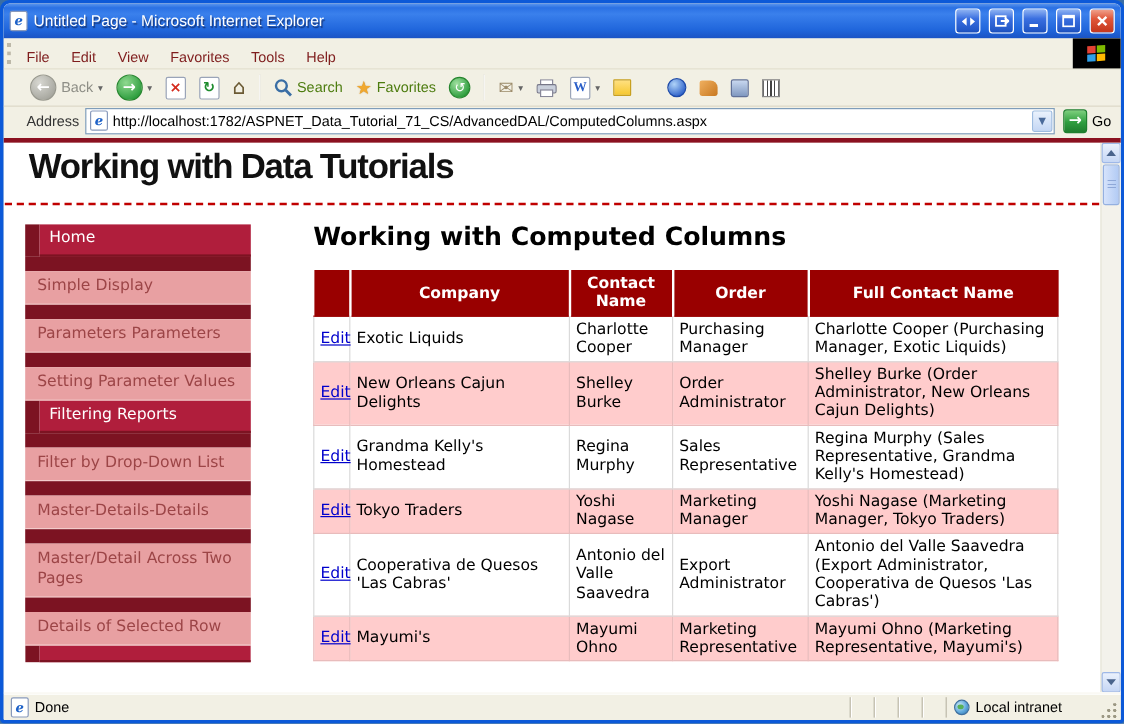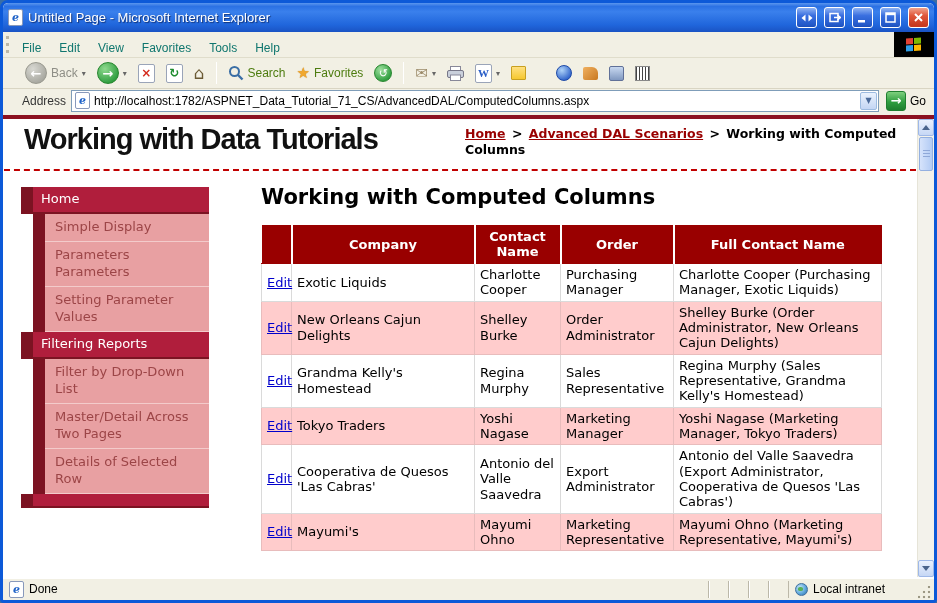--- a/index.html
+++ b/index.html
@@ -24,21 +24,21 @@
     white-space:nowrap; overflow:hidden; }
   .tb-btn { width:21px; height:21px; border-radius:3px; border:1px solid #FFF; margin-left:2px;
     background:linear-gradient(180deg,#8FB3F3 0%,#3A6FE0 40%,#2258C8 90%,#1B4DB8 100%);
     display:flex; align-items:center; justify-content:center; }
   .tb-btn.close { background:linear-gradient(180deg,#F0A28C 0%,#E0573A 40%,#C83A20 90%); }
   .tb-btn svg { display:block; }
 
   
   .menubar { height:26px; flex:0 0 26px; display:flex; align-items:stretch; background:#F2F0E4; border-bottom:1px solid #E0DDCB; }
   .grip { width:5px; margin:4px 2px 4px 3px; border-left:3px dotted #BCB8A8; }
-  .menu-item { padding:9px 9px 0 9px; font-size:12px; color:#0f766e; }
+  .menu-item { padding:9px 9px 0 9px; font-size:12px; color:#7f1d1d; }
   .menu-logo { margin-left:auto; width:40px; background:#000; display:flex; align-items:center; justify-content:center; }
   .flag { width:16px; height:14px; display:grid; grid-template-columns:7px 7px; grid-template-rows:6px 6px; gap:1px; transform:skewY(-4deg); }
   .flag i:nth-child(1){background:#E34234}.flag i:nth-child(2){background:#7FBA00}
   .flag i:nth-child(3){background:#2E9FE8}.flag i:nth-child(4){background:#FFB900}
 
   
   .toolbar { height:31px; flex:0 0 31px; display:flex; align-items:center; padding:0 4px; gap:5px; background:#F2F0E4; border-bottom:1px solid #D9D5C3; }
   .tool-sep { width:1px; height:22px; background:#C9C5B3; border-right:1px solid #FFF; margin:0 3px; }
   .tool-btn { display:flex; align-items:center; gap:4px; padding:2px 3px; border-radius:3px; }
   .nav-circle { width:22px; height:22px; border-radius:50%; display:flex; align-items:center; justify-content:center;
@@ -91,21 +91,21 @@
   .crumb-link { color:#990000; text-decoration:underline; cursor:pointer; }
   .crumb-sep { color:#000; padding:0 2px; }
   .dashline { border-top:2px dashed #C00000; margin:0 1px; }
   .body { position:relative; height:406px; }
 
   
   .sidebar { position:absolute; left:18px; top:16px; width:188px; font-family:"DejaVu Sans", sans-serif; font-size:13px; }
   .side-top { display:flex; cursor:pointer; }
   .side-top .tab { flex:0 0 12px; background:#7C1322; }
   .side-top .bar { flex:1; background:#B01E3C; color:#fff; padding:4px 8px 5px; border-bottom:2px solid #7C1322; line-height:16px; }
-  .side-sub { display:flex; margin-left:12px; cursor:pointer; }
+  .side-sub { display:flex; cursor:pointer;flex-direction:column; }
   .side-sub .strip { flex:0 0 12px; background:#7C1322; }
   .side-sub .pane { flex:1; background:#E8A0A2; color:#9C4547; padding:4px 10px 6px; border-bottom:1px solid #F3CBCB; line-height:17px; }
   .side-top.partial { height:14px; overflow:hidden; }
 
   
   .main { margin-left:258px; width:624px; padding-top:14px; font-family:"DejaVu Sans", sans-serif; }
   .page-title { margin:0 0 16px 0; font-size:21px; font-weight:bold; color:#000; font-family:"DejaVu Sans", sans-serif; }
   table.grid { border-collapse:collapse; table-layout:fixed; width:620px; font-size:13px; }
   table.grid thead th { background:#990000; color:#fff; font-weight:bold; text-align:center;
     padding:4px 3px; line-height:15px; border-right:2px solid #fff; border-bottom:1px solid #990000; }
@@ -286,27 +286,20 @@
     </span>
   </div>
 
   <div class="redline"></div>
 
   <div class="content">
     <div class="page">
 
       <div class="masthead">
         <h1 class="site-title">Working with Data Tutorials</h1>
-        <div class="breadcrumb">
-          <a class="crumb-link">Home</a>
-          <span class="crumb-sep">&gt;</span>
-          <a class="crumb-link">Advanced DAL Scenarios</a>
-          <span class="crumb-sep">&gt;</span>
-          <span class="crumb-current">Working with Computed Columns</span>
-        </div>
       </div>
 
       <div class="dashline"></div>
 
       <div class="body">
 
         <div class="sidebar">
           <div class="side-top">
               <span class="tab"></span>
               <span class="bar">Home</span>
@@ -323,20 +316,24 @@
               <span class="strip"></span>
               <span class="pane">Setting Parameter Values</span>
             </div>
           <div class="side-top">
               <span class="tab"></span>
               <span class="bar">Filtering Reports</span>
             </div>
           <div class="side-sub">
               <span class="strip"></span>
               <span class="pane">Filter by Drop-Down List</span>
+            </div>
+          <div class="side-sub">
+              <span class="strip"></span>
+              <span class="pane">Master-Details-Details</span>
             </div>
           <div class="side-sub">
               <span class="strip"></span>
               <span class="pane">Master/Detail Across Two Pages</span>
             </div>
           <div class="side-sub">
               <span class="strip"></span>
               <span class="pane">Details of Selected Row</span>
             </div>
           <div class="side-top partial">

